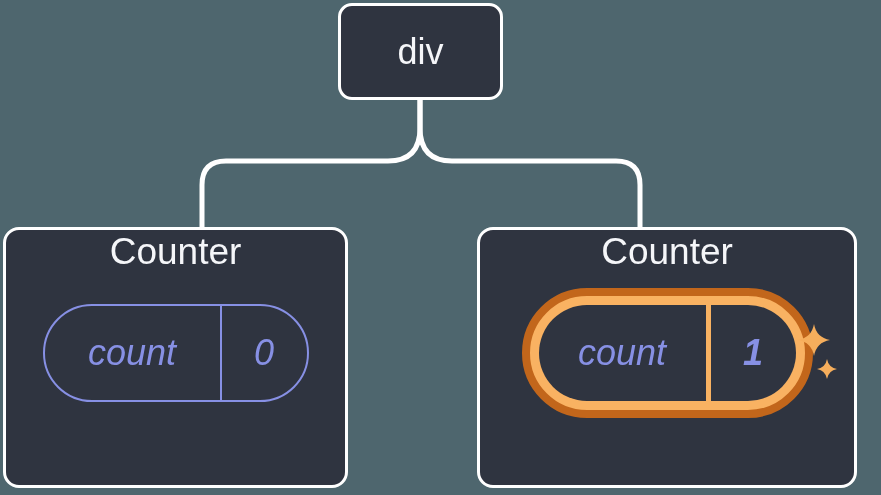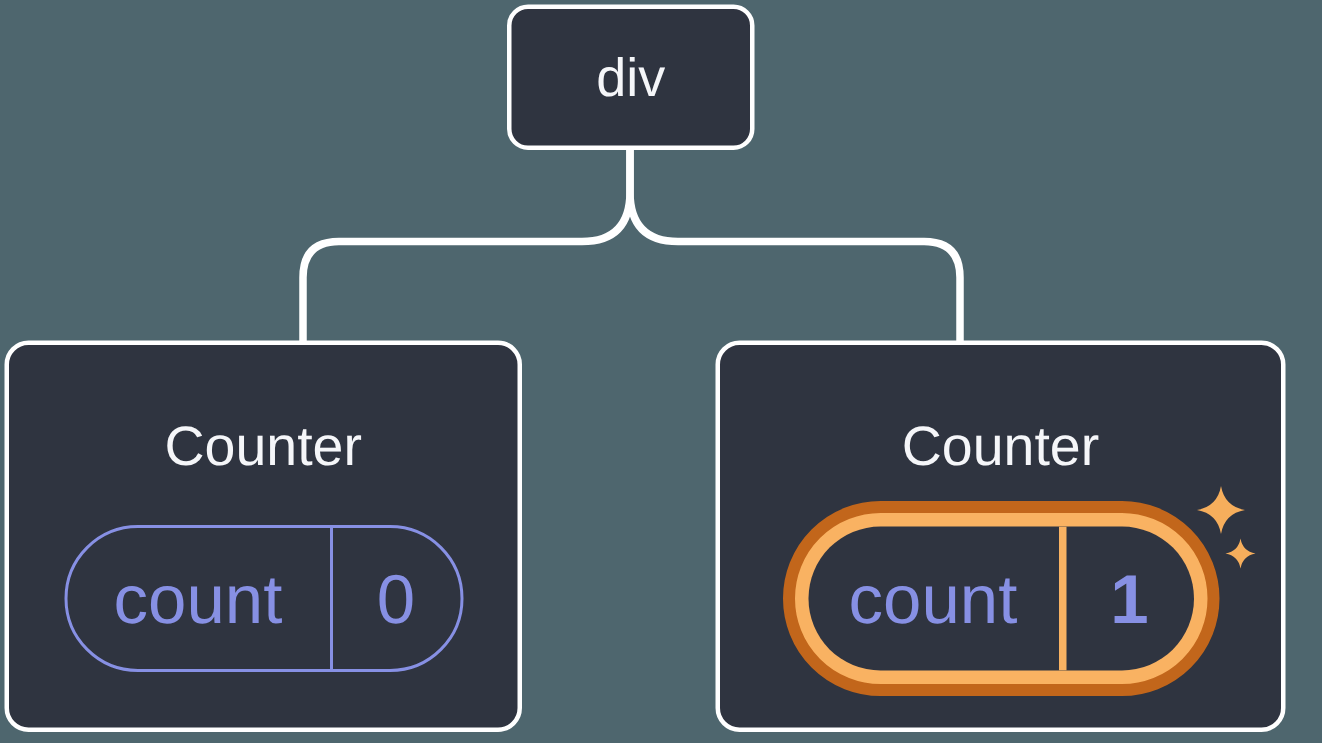--- a/index.html
+++ b/index.html
@@ -39,21 +39,20 @@
     background: var(--card, #2F3440);
     border: 3.5px solid var(--line, #FFFFFF);
     border-radius: 16px;
     box-sizing: border-box;
     display: flex; flex-direction: column; align-items: center;
   }
   .card-left  { left: 3px;   top: 227px; width: 345px; height: 261px; }
   .card-right { left: 477px; top: 227px; width: 380px; height: 261px; }
 
   .card-title {
-    margin-top: 46px;
     color: var(--text, #F5F6F9);
     font-size: 37px; line-height: 44px; text-align: right;
   }
 
   
   .pill {
     box-sizing: border-box;
     width: 266px; height: 98px;
     border: 2.5px solid var(--purple, #8790E4);
     border-radius: 60px;
@@ -63,21 +62,21 @@
   .card-left .pill { margin-top: 30px; }
   .pill-key-cell {
     width: 175px; display: flex; align-items: center; justify-content: center;
   }
   .pill-value-cell {
     flex: 1; display: flex; align-items: center; justify-content: center;
     border-left: 2.5px solid var(--purple, #8790E4);
   }
   .pill-key, .pill-value {
     color: var(--purple, #8790E4);
-    font-size: 46px; line-height: 1;
+    font-size: 36px; line-height: 1; font-style: italic;
   }
 
   
   .pill-ring {
     margin-top: 14px;
     box-sizing: border-box;
     width: 291px; height: 130px;
     border: 8px solid var(--orange-dark, #C2661B);
     background: var(--orange-light, #F9B262);
     border-radius: 70px;

